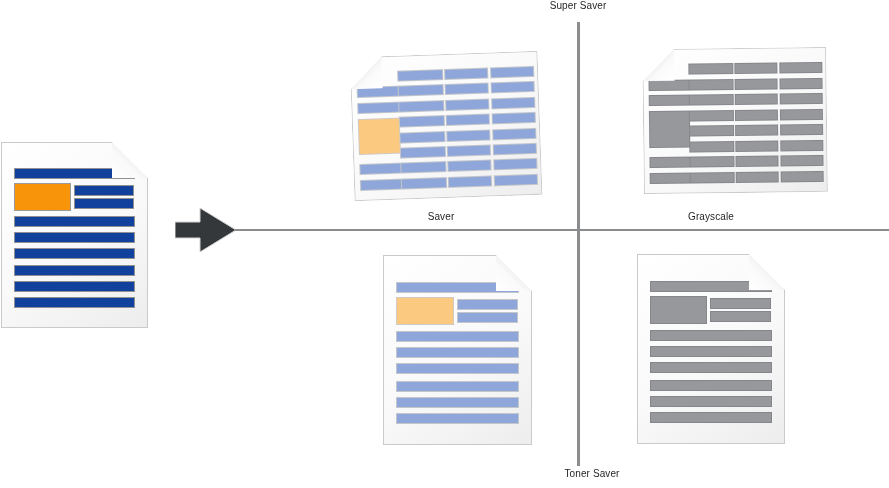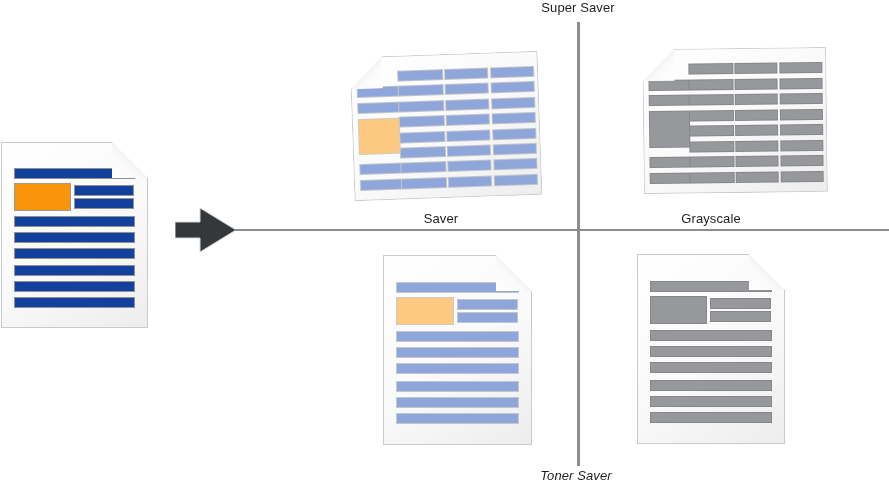--- a/index.html
+++ b/index.html
@@ -23,21 +23,21 @@
   }
   .fold-tl .flap{
     top:-1px;left:-1px;width:32px;height:32px;
     clip-path:polygon(100% 0,100% 100%,0 100%);
     background:linear-gradient(to bottom right,#b9b9b9 0%,#e6e6e6 30%,#fafafa 62%,#ffffff 100%);
   }
   .bar{position:absolute;border:1px solid;z-index:1;}
   .axis{position:absolute;background:var(--axis,#8a8c8e);}
   .lbl{
     position:absolute;transform:translateX(-50%);
-    font-size:13px;color:var(--text,#231f20);white-space:nowrap;letter-spacing:0.1px;
+    font-size:10px;color:var(--text,#231f20);white-space:nowrap;letter-spacing:0.1px;
   }
   .arrow{position:absolute;left:175px;top:207px;width:62px;height:46px;}
 </style>
 </head>
 <body>
 
 <div class="stage">
 
   <div class="doc fold-tr" style="left:1px;top:142px;width:145px;height:184px;">
     <div class="flap"></div>
@@ -56,21 +56,21 @@
   <div class="arrow">
     <svg width="62" height="46" viewBox="0 0 62 46">
       <polygon points="0,15 25,15 25,1 61,23 25,45 25,31 0,31" fill="#35383b" stroke="#d4d4d4" stroke-width="1"></polygon>
     </svg>
   </div>
 
   <div class="axis" style="left:577px;top:22px;width:3px;height:444px;"></div>
   <div class="axis" style="left:235px;top:229px;width:654px;height:2px;"></div>
 
   <div class="lbl" style="left:578px;top:0px;">Super Saver</div>
-  <div class="lbl" style="left:576px;top:468px;font-style:italic;">Toner Saver</div>
+  <div class="lbl" style="left:592px;top:468px;">Toner Saver</div>
   <div class="lbl" style="left:441px;top:211px;">Saver</div>
   <div class="lbl" style="left:711px;top:211px;">Grayscale</div>
 
   <div class="doc fold-tl" style="left:352px;top:54px;width:186px;height:142px;transform:rotate(-2deg);">
     <div class="flap"></div>
   <div class="bar" style="left: 46px; top: 14px; width: 44px; height: 9px; background: rgb(142, 166, 218); border-color: rgb(195, 198, 202);"></div>
       <div class="bar" style="left: 93px; top: 14px; width: 42px; height: 9px; background: rgb(142, 166, 218); border-color: rgb(195, 198, 202);"></div>
       <div class="bar" style="left: 139px; top: 14px; width: 42px; height: 9px; background: rgb(142, 166, 218); border-color: rgb(195, 198, 202);"></div>
       <div class="bar" style="left: 5px; top: 29.4px; width: 40px; height: 9px; background: rgb(142, 166, 218); border-color: rgb(195, 198, 202);"></div>
       <div class="bar" style="left: 46px; top: 29.4px; width: 44px; height: 9px; background: rgb(142, 166, 218); border-color: rgb(195, 198, 202);"></div>

